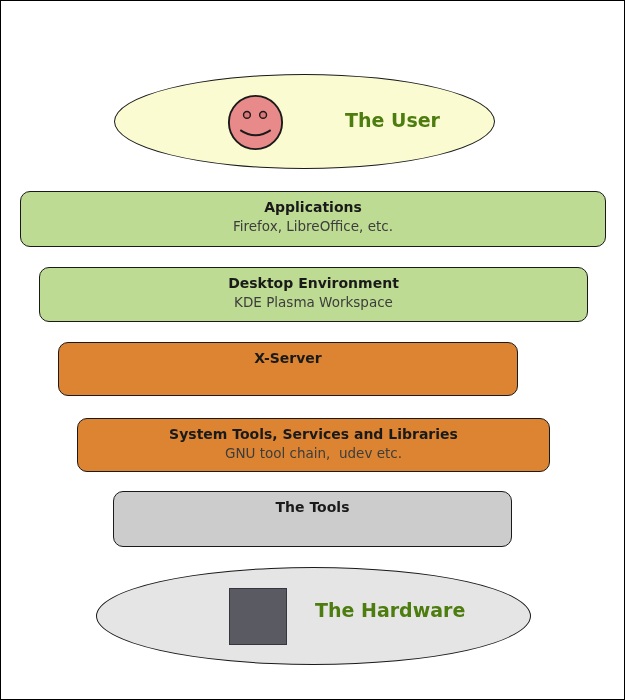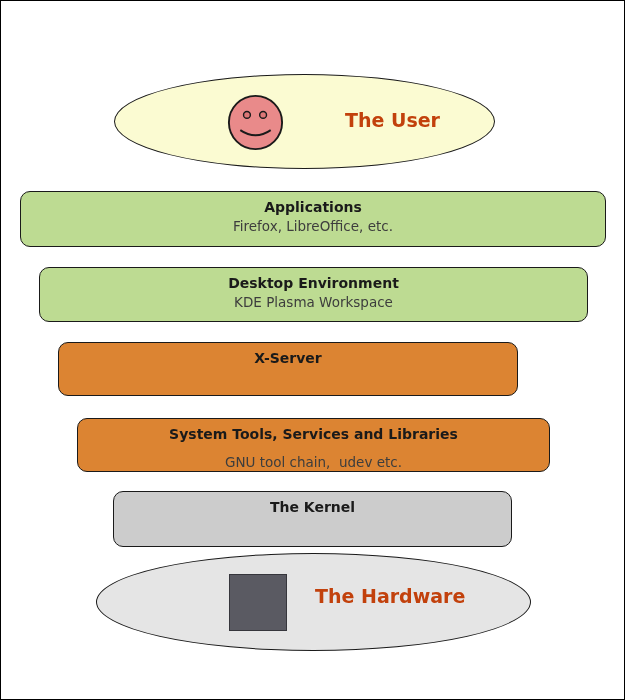--- a/index.html
+++ b/index.html
@@ -13,28 +13,28 @@
     overflow: hidden;
   }
 
   
   .ellipse {
     position: absolute;
     border: 1.5px solid #1a1a1a;
     border-radius: 50%;
   }
   .ellipse-user   { left: 113px; top: 73px;  width: 381px; height: 95px; }
-  .ellipse-hw     { left: 95px;  top: 552px; width: 435px; height: 98px; }
+  .ellipse-hw     { left: 95px;  top: 566px; width: 435px; height: 98px; }
 
   .big-label {
     position: absolute;
     transform: translateY(-50%);
     font-size: 19px;
     font-weight: bold;
-    color: #c2410c;
+    color: #4d7c0f;
     white-space: nowrap;
   }
   .user-label { left: 230px; top: 45px; }     
   .hw-label   { left: 218px; top: 42px; }     
 
   .smiley {
     position: absolute;
     left: 112px; top: 19px;                   
     width: 57px; height: 57px;
   }
@@ -98,27 +98,27 @@
 
   <div class="layer-box layer-0" style="background-color: rgb(189, 219, 146);">
     <div class="layer-title">Applications</div>
     <div class="layer-subtitle">Firefox, LibreOffice, etc.</div>
   </div>
 
   <div class="layer-box layer-2" style="background-color: rgb(220, 132, 50);">
     <div class="layer-title">X-Server</div>
   </div>
 
-  <div class="layer-box layer-3" style="background-color: rgb(220, 132, 50); justify-content: space-between;">
+  <div class="layer-box layer-3" style="background-color: rgb(220, 132, 50);">
     <div class="layer-title">System Tools, Services and Libraries</div>
     <div class="layer-subtitle">GNU tool chain,  udev etc.</div>
   </div>
 
   <div class="layer-box layer-4" style="background-color: rgb(204, 204, 204);">
-    <div class="layer-title">The Kernel</div>
+    <div class="layer-title">The Tools</div>
   </div>
 
   <div class="ellipse ellipse-hw" style="background-color: rgb(229, 229, 229);">
     <div class="chip" style="background-color: rgb(90, 90, 98);"></div>
     <div class="big-label hw-label">The Hardware</div>
   </div>
 
 </div>
 
 </body></html>

